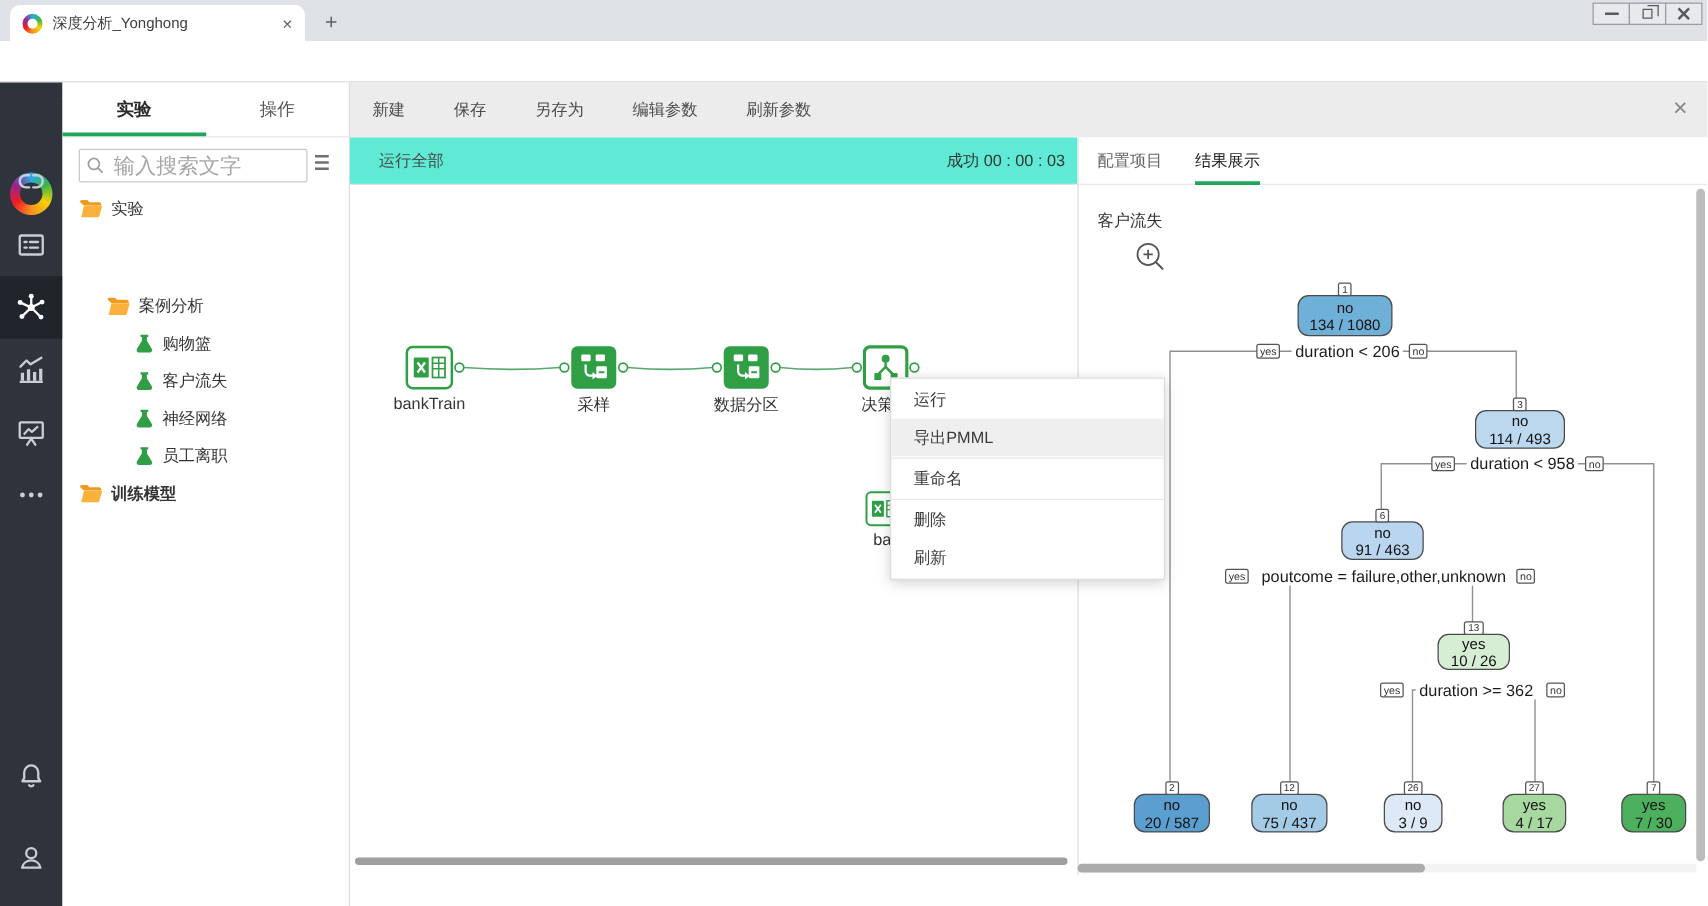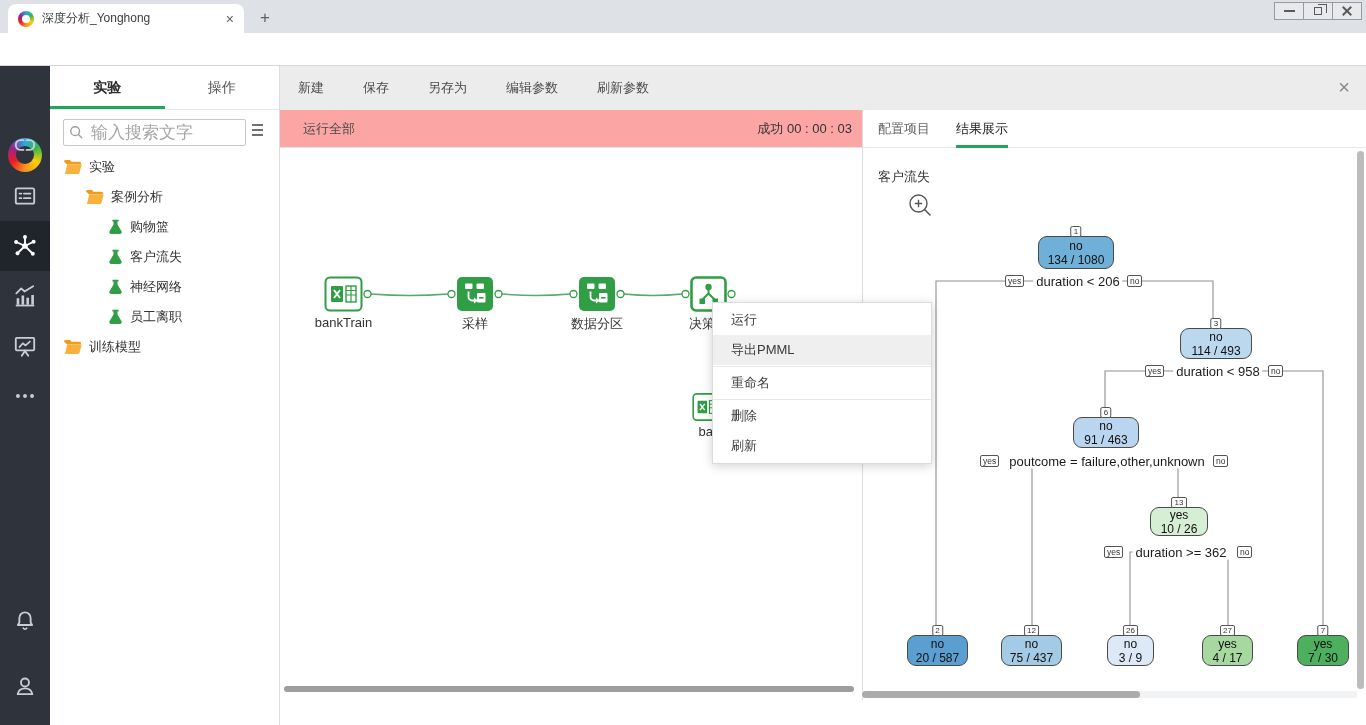--- a/index.html
+++ b/index.html
@@ -55,21 +55,21 @@
   .nav-row { height:30px; display:flex; align-items:center; font-size:13px; color:#333; cursor:pointer; }
   .nav-row.sel { background:#d8d8d8; }
   .nav-row .nicon { display:inline-flex; margin-right:7px; flex:0 0 auto; }
 
   
   #toolbar { position:absolute; left:280px; top:66px; width:1086px; height:44px; background:#ececec; display:flex; align-items:center; padding-left:18px; gap:39px; }
   .tb-btn { font-size:13px; color:#4a4a4a; cursor:pointer; white-space:nowrap; }
   #tb-close { position:absolute; right:16px; top:10px; font-size:20px; color:#888; line-height:22px; cursor:pointer; }
 
   
-  #canvas-header { position:absolute; left:280px; top:110px; width:582px; height:38px; background:#fca5a5; border-bottom:1px solid #e3e3e3; display:flex; align-items:center; }
+  #canvas-header { position:absolute; left:280px; top:110px; width:582px; height:38px; background:#5eead4; border-bottom:1px solid #e3e3e3; display:flex; align-items:center; }
   #run-all { font-size:13px; color:#4a4a4a; margin-left:23px; cursor:pointer; }
   #run-status { font-size:13px; color:#333; margin-left:auto; margin-right:10px; }
   #canvas { position:absolute; left:280px; top:148px; width:582px; height:552px; background:#fff; }
   #flow-svg { position:absolute; left:280px; top:148px; z-index:1; }
   .flow-icon { position:absolute; z-index:2; }
   .flow-label { position:absolute; z-index:2; font-size:13px; color:#333; text-align:center; white-space:nowrap; }
   #canvas-hscroll { position:absolute; left:284px; top:686px; width:570px; height:6px; background:#9e9e9e; border-radius:3px; z-index:3; }
 
   
   #context-menu { position:absolute; left:712px; top:302px; width:220px; background:#fff; border:1px solid #dcdcdc; box-shadow:0 2px 10px rgba(0,0,0,.18); z-index:20; padding:2px 0; }
@@ -238,21 +238,21 @@
   <div id="nav-tree">
       <div class="nav-row" style="padding-left: 14px;">
         <span class="nicon">
           <svg width="18" height="14" viewBox="0 0 18 14">
             <path fill="#ef9b20" d="M0 1.6C0 .7.7 0 1.6 0h4.3l1.6 1.8h7.9c.9 0 1.6.7 1.6 1.6v1H3z"></path>
             <path fill="#f9b13c" d="M3.2 4.6h14.6l-2.4 8.4c-.2.6-.7 1-1.3 1H.9z"></path>
           </svg>
         </span>
         <span>实验</span>
       </div>
-      <div class="nav-row" style="padding-left: 36px;">
+      <div class="nav-row" style="padding-left: 36px; margin-top: 48px;">
         <span class="nicon">
           <svg width="18" height="14" viewBox="0 0 18 14">
             <path fill="#ef9b20" d="M0 1.6C0 .7.7 0 1.6 0h4.3l1.6 1.8h7.9c.9 0 1.6.7 1.6 1.6v1H3z"></path>
             <path fill="#f9b13c" d="M3.2 4.6h14.6l-2.4 8.4c-.2.6-.7 1-1.3 1H.9z"></path>
           </svg>
         </span>
         <span>案例分析</span>
       </div>
       <div class="nav-row" style="padding-left: 58px;">
         <span class="nicon">
@@ -279,21 +279,21 @@
         <span>神经网络</span>
       </div>
       <div class="nav-row" style="padding-left: 58px;">
         <span class="nicon">
           <svg width="15" height="16" viewBox="0 0 15 16">
             <path fill="#2f9e44" d="M4.4 0.8h6.2v1.7h-1.1v3.1l4 6.6c.7 1.2-.2 2.8-1.6 2.8H3.1c-1.4 0-2.3-1.6-1.6-2.8l4-6.6V2.5H4.4z"></path>
           </svg>
         </span>
         <span>员工离职</span>
       </div>
-      <div class="nav-row" style="padding-left: 14px;">
+      <div class="nav-row" style="padding-left: 14px; font-weight: bold;">
         <span class="nicon">
           <svg width="18" height="14" viewBox="0 0 18 14">
             <path fill="#ef9b20" d="M0 1.6C0 .7.7 0 1.6 0h4.3l1.6 1.8h7.9c.9 0 1.6.7 1.6 1.6v1H3z"></path>
             <path fill="#f9b13c" d="M3.2 4.6h14.6l-2.4 8.4c-.2.6-.7 1-1.3 1H.9z"></path>
           </svg>
         </span>
         <span>训练模型</span>
       </div>
     </div>
 </div>

